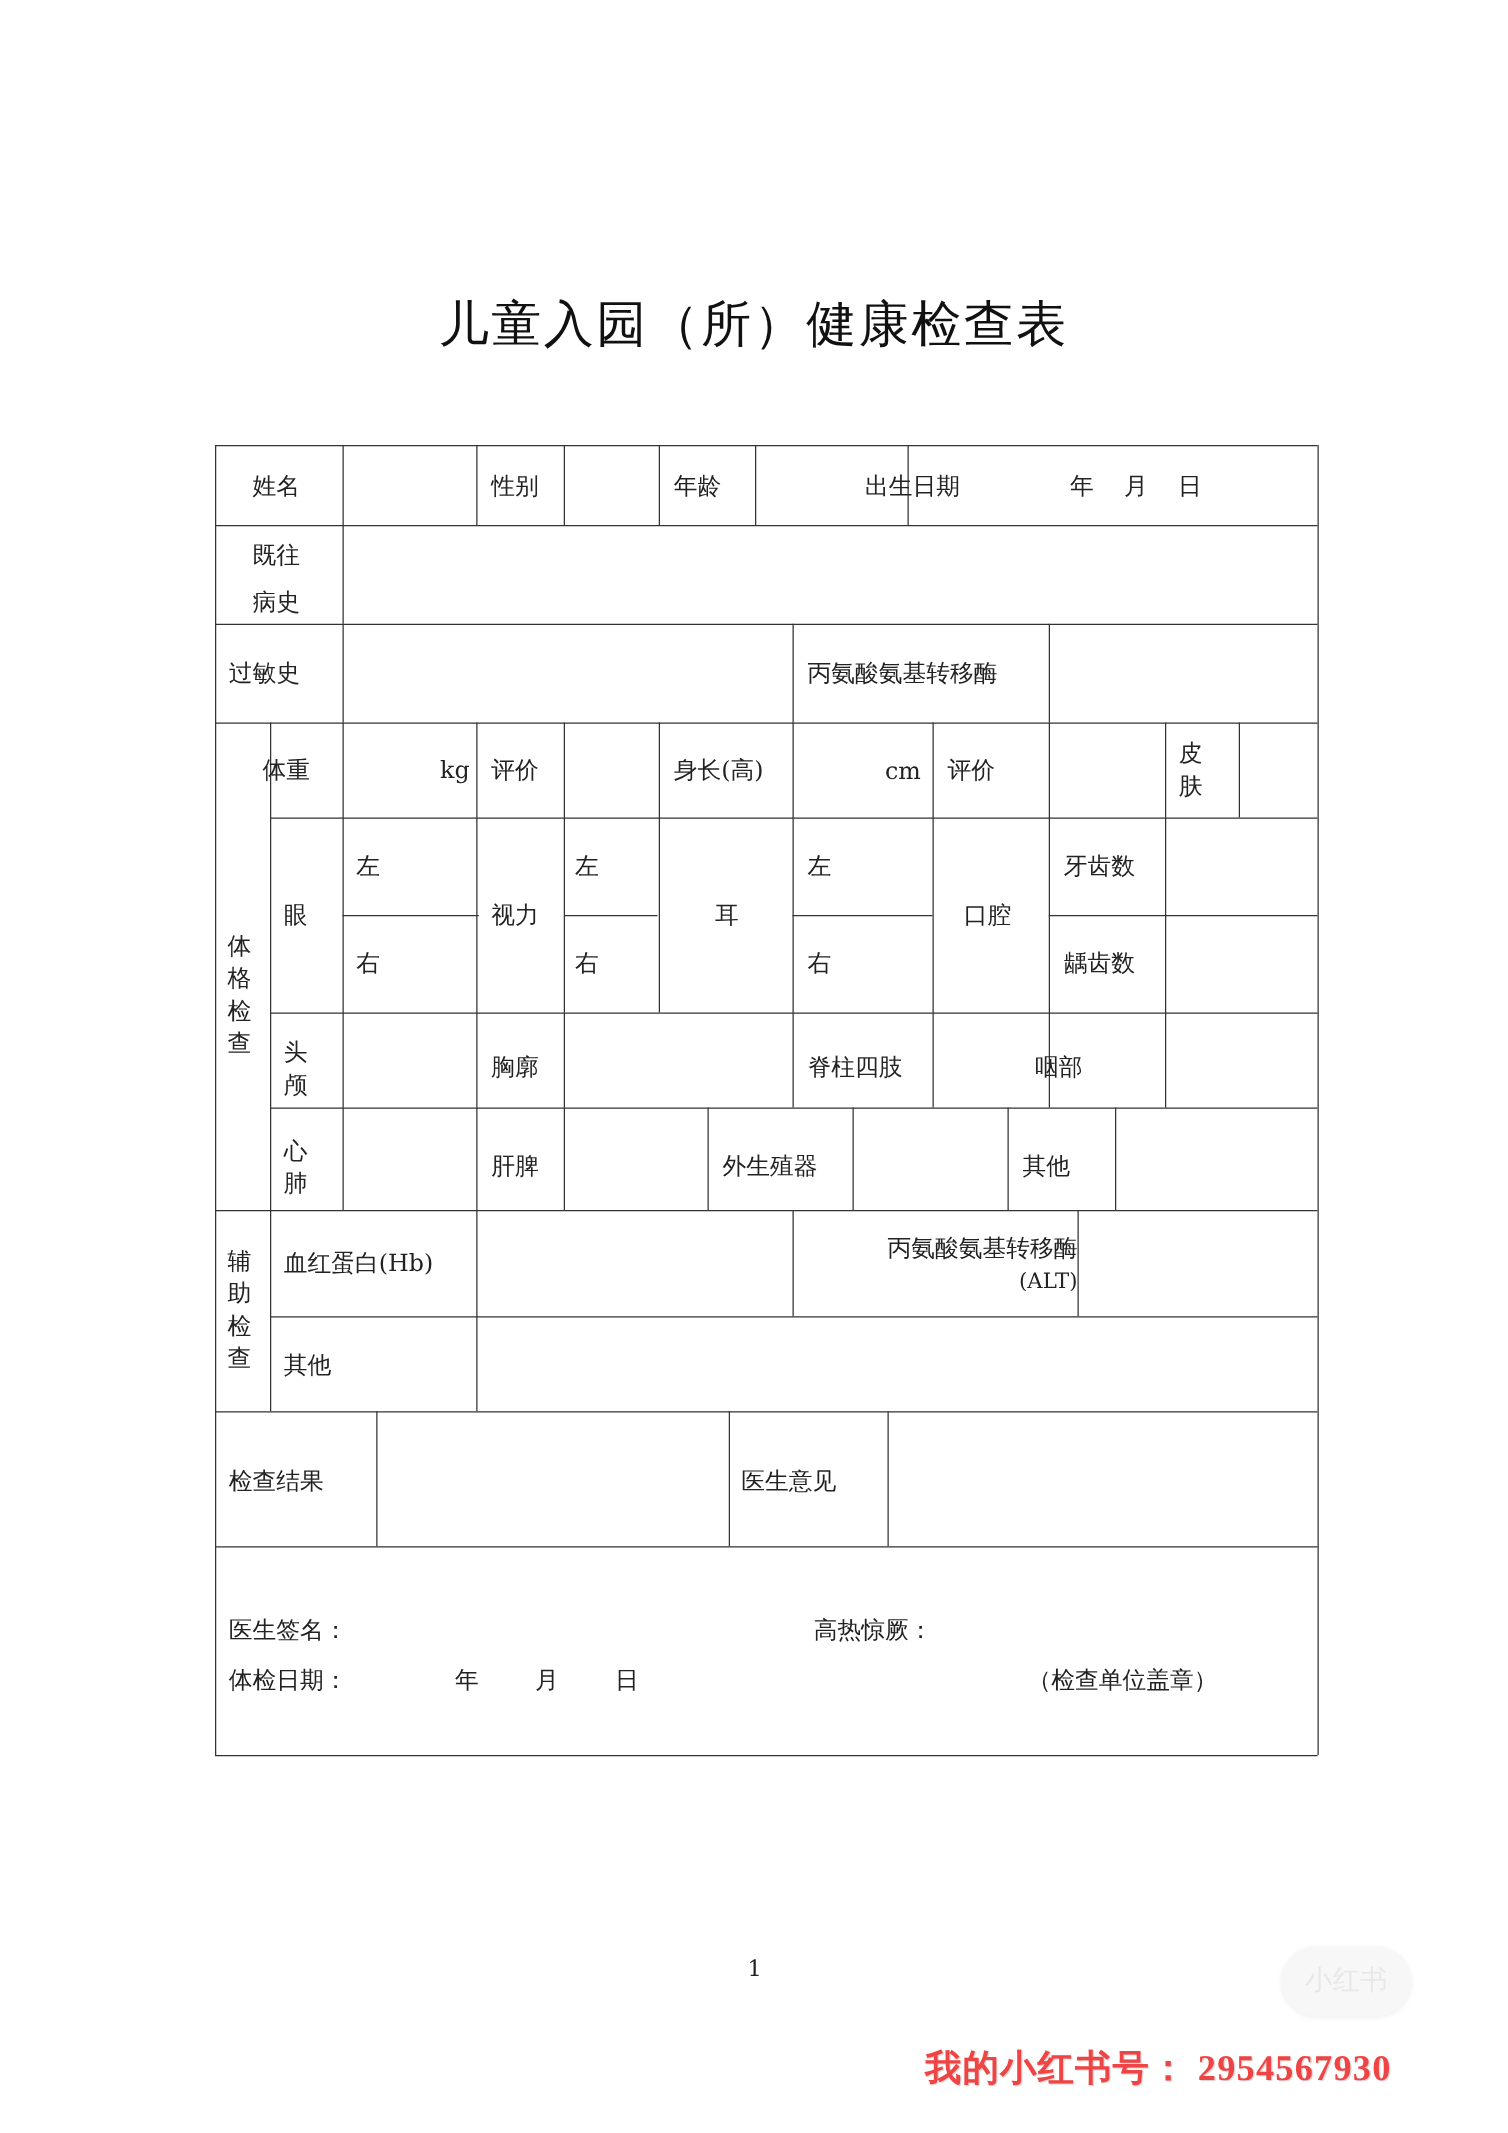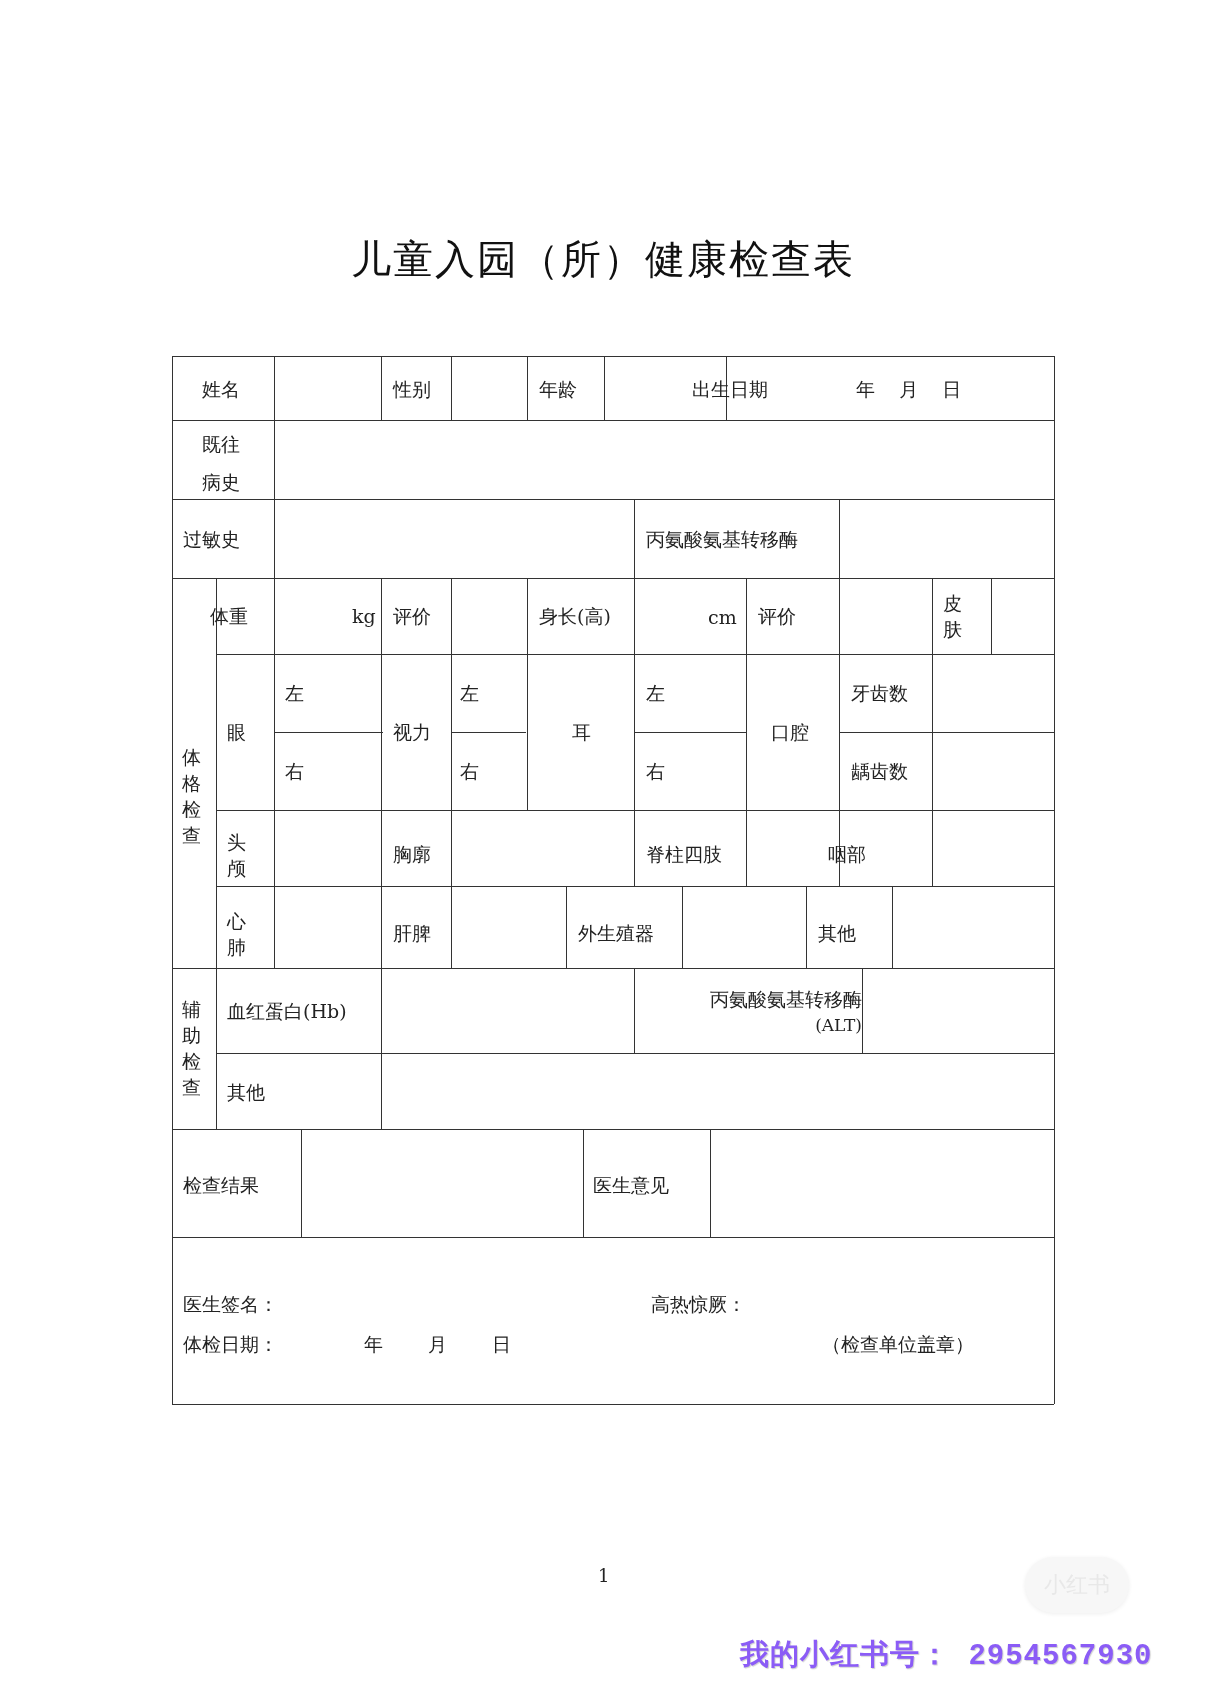--- a/index.html
+++ b/index.html
@@ -5,21 +5,21 @@
   html, body { margin:0; padding:0; background:#ffffff; }
   body { width:1206px; height:1706px; position:relative; overflow:hidden;
          font-family:"DejaVu Serif","Liberation Serif",serif; color:#222; }
   .title { position:absolute; left:0; width:1206px; top:232px; text-align:center;
            font-family:"DejaVu Sans","Liberation Sans",sans-serif; font-size:40px; letter-spacing:2px; color:#111; }
   .form { position:absolute; left:172px; top:356px; width:882px; height:1050px; }
   .hl { position:absolute; height:0; border-top:1.5px solid #333; }
   .vl { position:absolute; width:0; border-left:1.5px solid #333; }
   .t { position:absolute; font-size:19px; line-height:26px; white-space:nowrap; color:#222; }
   .tc { text-align:right; }
-  .wm { position:absolute; color:#8b5cf6; font-family:Liberation Mono, monospace;
+  .wm { position:absolute; color:#ef4444; font-family:Liberation Serif, serif;
         text-shadow:1px 1px 1px #d0d0d0; }
   .logo { position:absolute; left:1025px; top:1557px; width:104px; height:56px; border-radius:28px;
           background:#f7f7f7; box-shadow:0 1px 4px #eeeeee; color:#e8e8e8; font-size:22px;
           font-family:"DejaVu Sans","Liberation Sans",sans-serif; text-align:center; line-height:56px; }
   .pagenum { position:absolute; left:598px; top:1565px; font-size:18px; color:#222; }
 </style>
 </head>
 <body>
 
 <div class="title">儿童入园（所）健康检查表</div>

